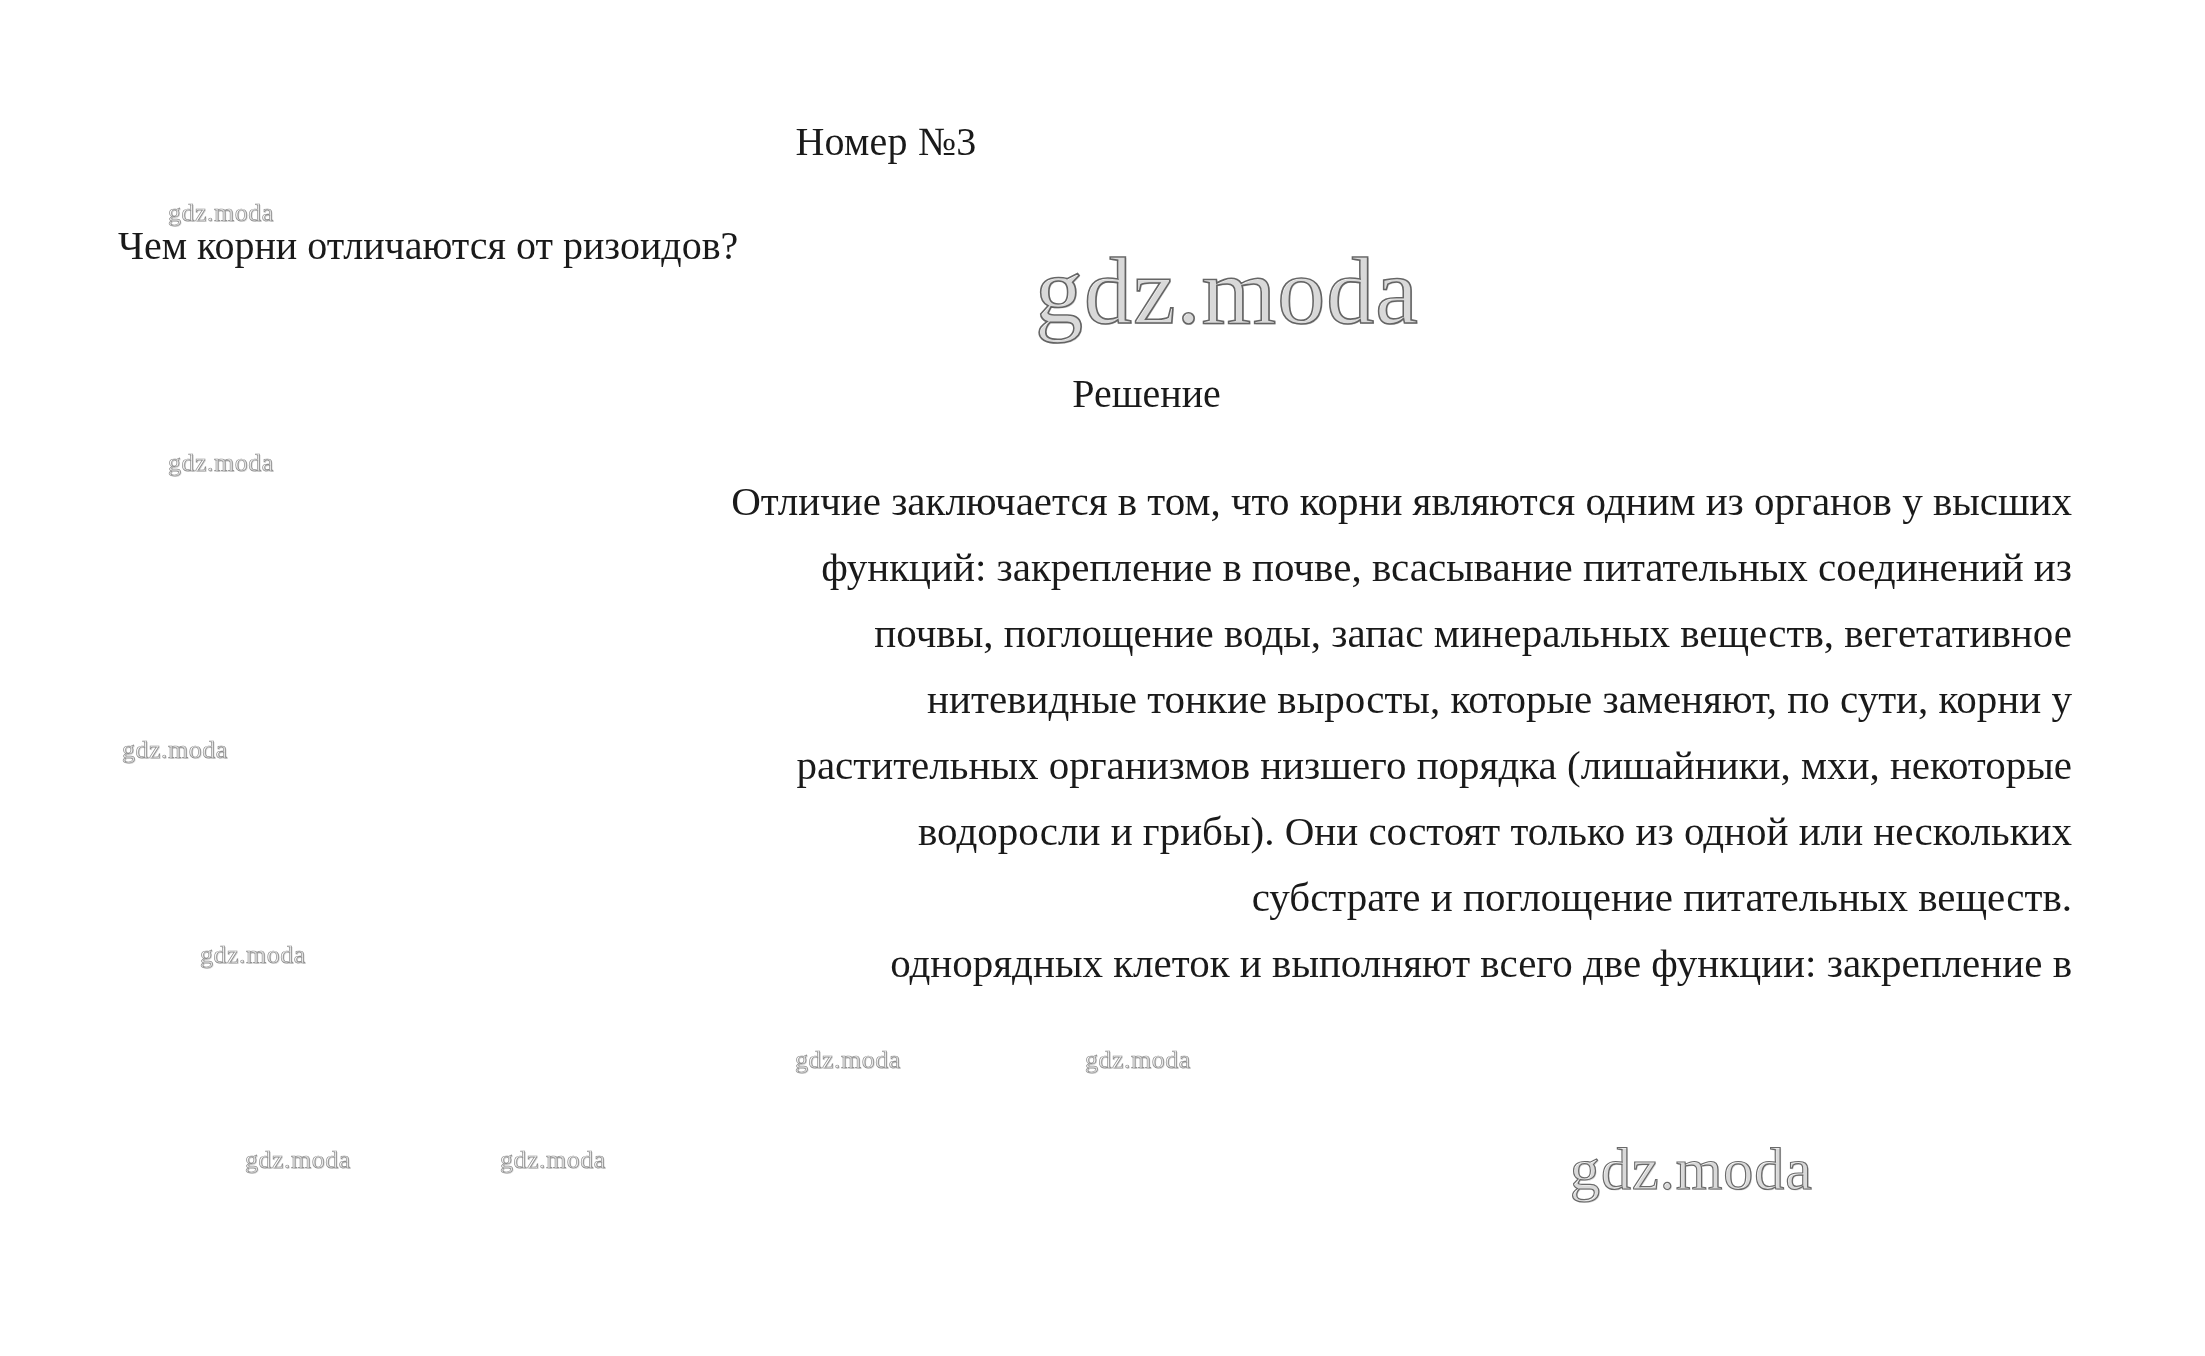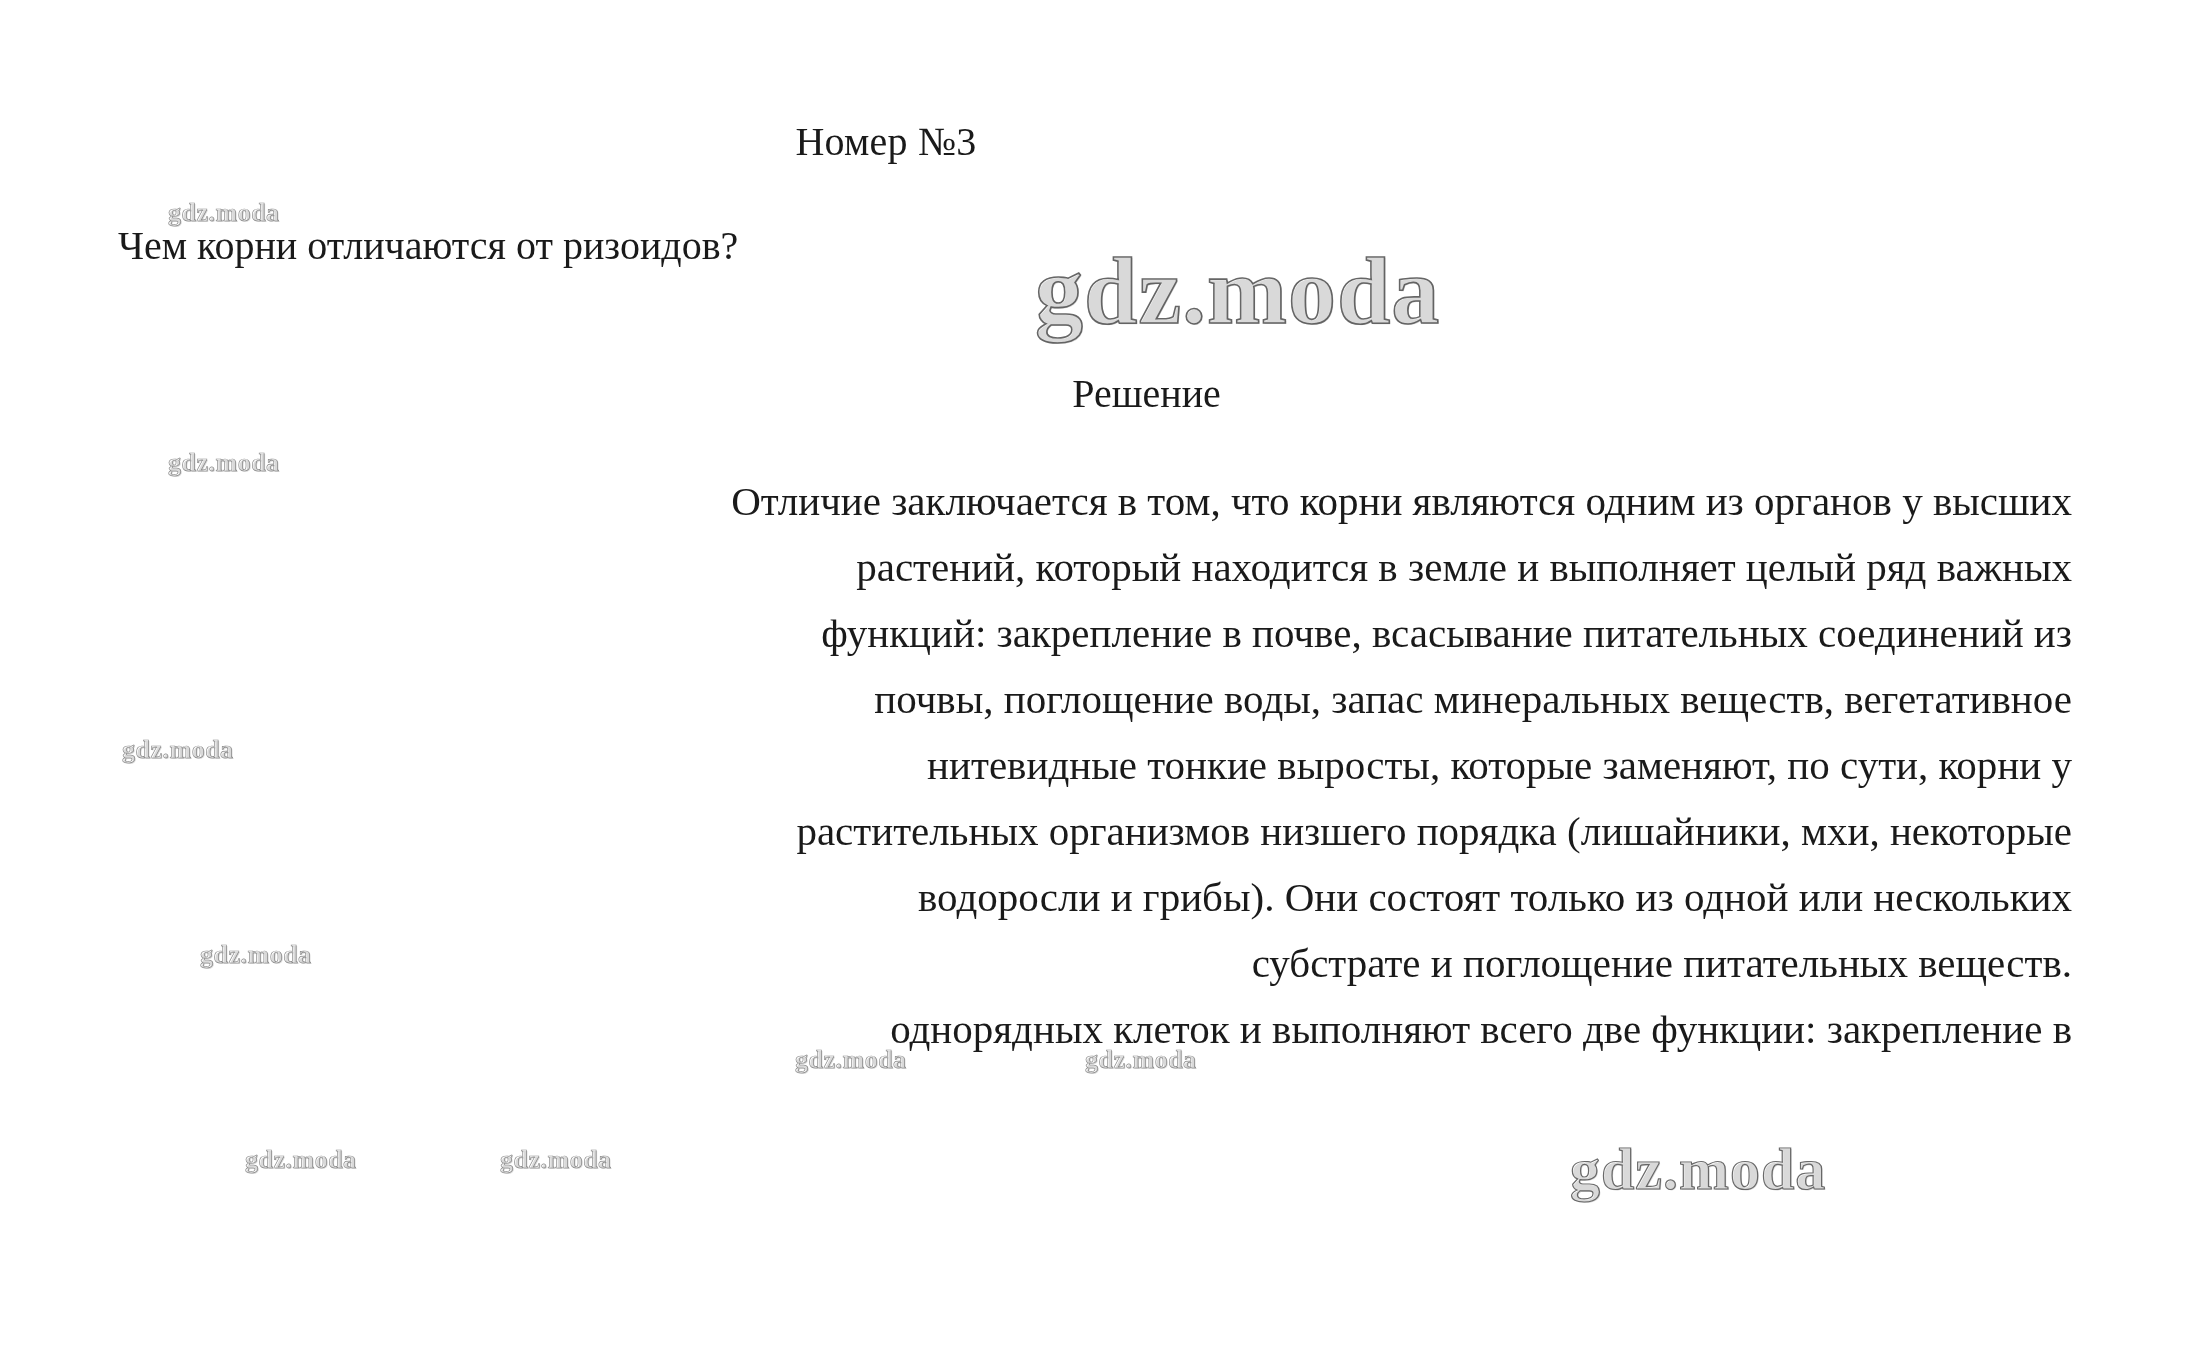--- a/index.html
+++ b/index.html
@@ -66,21 +66,21 @@
   }
   .body-text .ln {
     display: block;
     white-space: nowrap;
   }
 
   
   .wm {
     position: absolute;
     font-family: "Liberation Serif", "DejaVu Serif", serif;
-    font-weight: bold;
+    font-weight: normal;
     color: transparent;
     -webkit-text-stroke: 1px rgba(95,95,95,0.85);
     text-shadow: 1px 1px 0 rgba(170,170,170,0.45);
     white-space: nowrap;
     pointer-events: none;
     user-select: none;
   }
   .wm-sm {
     font-size: 26px;
     -webkit-text-stroke: 0.7px rgba(110,110,110,0.8);
@@ -114,21 +114,20 @@
 <div class="page">
 
   <div class="doc-title">Номер №3</div>
 
   <div class="question">Чем корни отличаются от ризоидов?</div>
 
   <div class="solution-label">Решение</div>
 
   <div class="body-text">
     <span class="ln">Отличие заключается в том, что корни являются одним из органов у высших</span>
-    <span class="ln">растений, который находится в земле и выполняет целый ряд важных</span>
     <span class="ln">функций: закрепление в почве, всасывание питательных соединений из</span>
     <span class="ln">почвы, поглощение воды, запас минеральных веществ, вегетативное</span>
     <span class="ln">нитевидные тонкие выросты, которые заменяют, по сути, корни у</span>
     <span class="ln">растительных организмов низшего порядка (лишайники, мхи, некоторые</span>
     <span class="ln">водоросли и грибы). Они состоят только из одной или нескольких</span>
     <span class="ln">субстрате и поглощение питательных веществ.</span>
     <span class="ln">однорядных клеток и выполняют всего две функции: закрепление в</span>
   </div>
 
   <div class="wm wm-sm wm1">gdz.moda</div>

